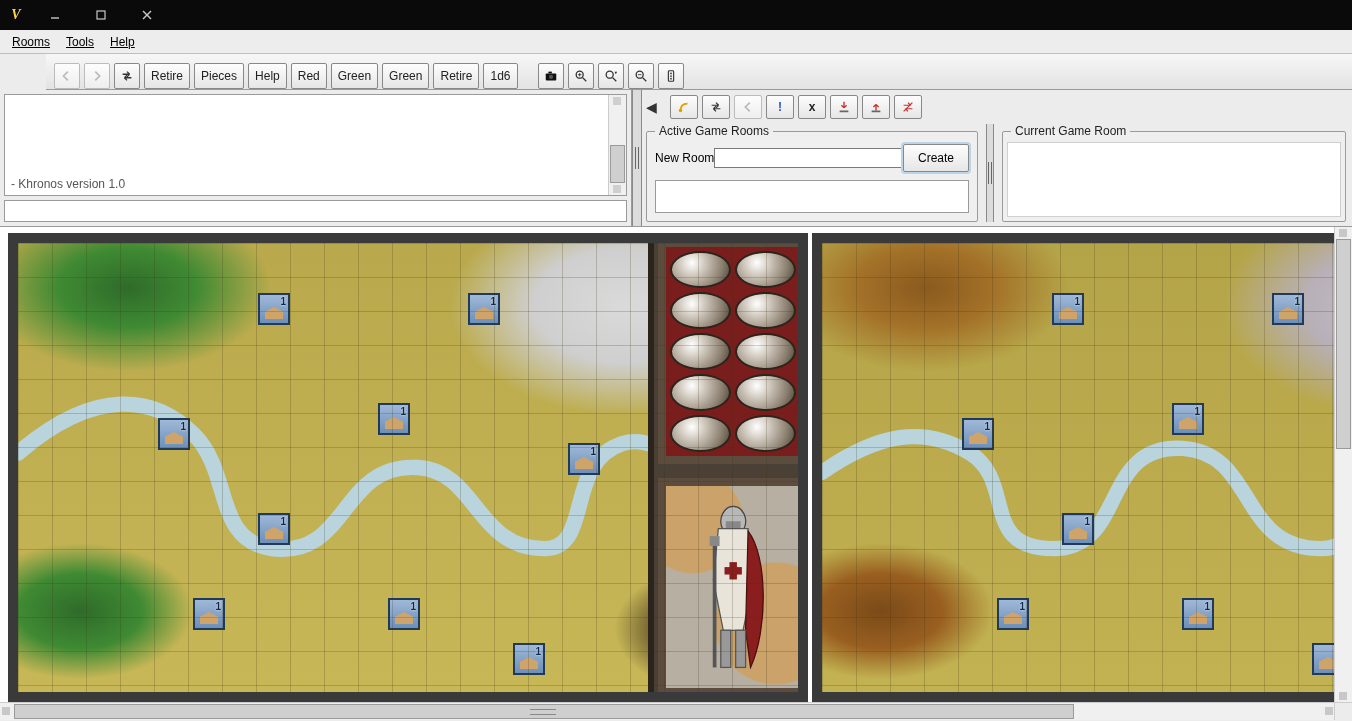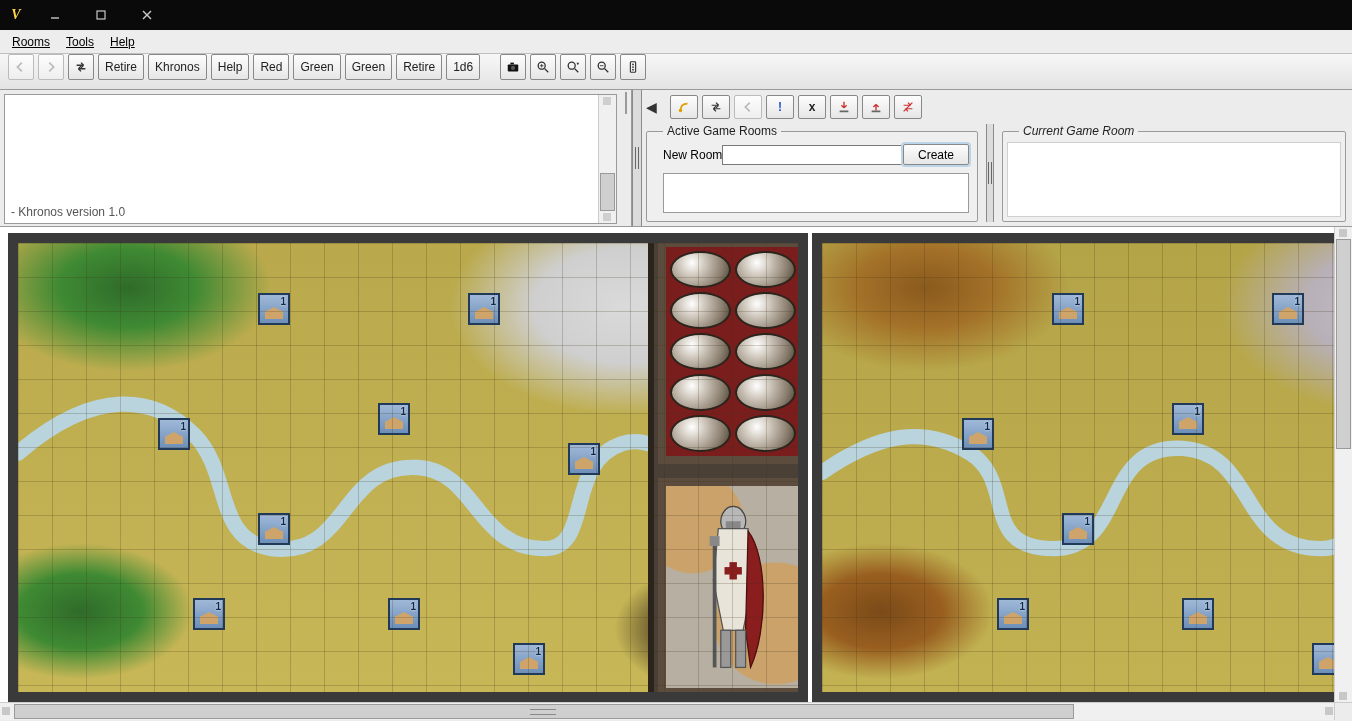--- a/index.html
+++ b/index.html
@@ -60,24 +60,25 @@
     cursor: default;
   }
   .menubar .menu span.u { text-decoration: underline; }
 
   
   .toolbar {
     height: 36px;
     background: linear-gradient(#f7f7f7, #e3e3e3);
     border-bottom: 1px solid #9a9a9a;
     display: flex;
-    align-items: flex-start;
+    align-items: flex-end;
     padding: 0 8px;
     gap: 4px;
     box-sizing: border-box;
+    margin-left: 46px;
   }
   .tbtn {
     height: 26px;
     min-width: 26px;
     padding: 0 6px;
     background: linear-gradient(#fdfdfd, #e6e6e6);
     border: 1px solid #888;
     border-radius: 2px;
     display: inline-flex;
     align-items: center;
@@ -96,21 +97,21 @@
   .midrow {
     display: flex;
     height: 136px;
     box-sizing: border-box;
   }
 
   
   .logpane {
     flex: 0 0 632px;
     display: flex;
-    flex-direction: row;
+    flex-direction: column;
     border-right: 1px solid #9a9a9a;
     box-sizing: border-box;
   }
   .logpane .log-output {
     flex: 1;
     margin: 4px 4px 2px 4px;
     border: 1px solid #9a9a9a;
     background: #fff;
     position: relative;
     display: flex;
@@ -188,57 +189,56 @@
   .rooms-body {
     flex: 1;
     display: flex;
     gap: 8px;
   }
 
   fieldset.room-box {
     border: 1px solid #9a9a9a;
     border-radius: 2px;
     margin: 0;
-    padding: 6px 8px 8px 16px;
+    padding: 6px 8px 8px 8px;
     background: #efefef;
     box-sizing: border-box;
   }
   fieldset.room-box legend {
     font-size: 12px;
     padding: 0 4px;
     color: #222;
   }
   .rooms-body .active-rooms { flex: 0 0 332px; display: flex; flex-direction: column; gap: 8px; }
   .rooms-body .active-rooms .newroom-row {
     display: flex; align-items: center; 
   }
   .rooms-body .active-rooms .newroom-row label { font-size: 12px; }
   .rooms-body .active-rooms .newroom-row input[type=text] {
     flex: 1; height: 20px; border: 1px solid #7a7a7a; background: #fff;
     font-size: 12px; padding: 0 4px; box-sizing: border-box;
   }
   .rooms-body .active-rooms .newroom-row button.create {
-    height: 21px; padding: 0 14px;
+    height: 28px; padding: 0 14px;
     background: linear-gradient(#fdfdfd,#e6e6e6);
     border: 1px solid #888; border-radius: 2px;
     font-size: 12px; cursor: default;
     box-shadow: 0 0 0 2px #bcd4e8;
   }
   .rooms-body .active-rooms .room-list {
     flex: 1; min-height: 26px;
     border: 1px solid #9a9a9a; background: #fff;
     box-sizing: border-box;
   }
 
   .divider-v.thin { width: 6px; }
 
   .rooms-body .current-room {
     flex: 1;
     position: relative;
-    font-style: italic;
   }
   .current-room .room-area {
     background: #fff; border: 1px solid #cfcfcf;
     position: absolute; left: 4px; right: 4px; top: 4px; bottom: 4px;
   }
 
   
   .maparea {
     position: relative;
     width: 100%;
@@ -450,21 +450,21 @@
       </svg>
   </div>
   <div class="tbtn icon-only">
     <svg viewBox="0 0 16 16">
         <path d="M3 6 H11 M11 6 L8 3 M11 6 L8 9" stroke="#333" stroke-width="1.5" fill="none"></path>
         <path d="M13 10 H5 M5 10 L8 7 M5 10 L8 13" stroke="#333" stroke-width="1.5" fill="none"></path>
       </svg>
   </div>
 
   <div class="tbtn">Retire</div>
-  <div class="tbtn">Khronos</div>
+  <div class="tbtn">Pieces</div>
   <div class="tbtn">Help</div>
   <div class="tbtn">Red</div>
   <div class="tbtn">Green</div>
   <div class="tbtn">Green</div>
   <div class="tbtn">Retire</div>
   <div class="tbtn">1d6</div>
 
   <div class="spacer"></div>
 
   <div class="tbtn icon-only">

